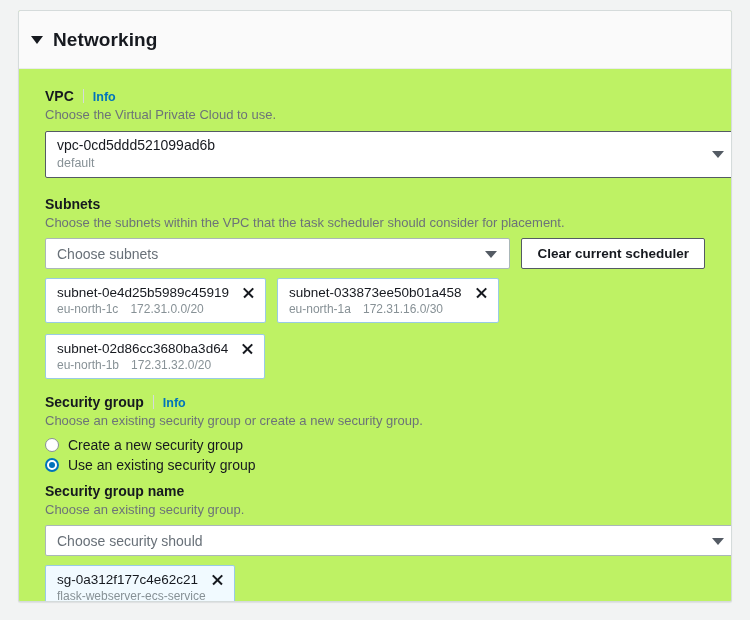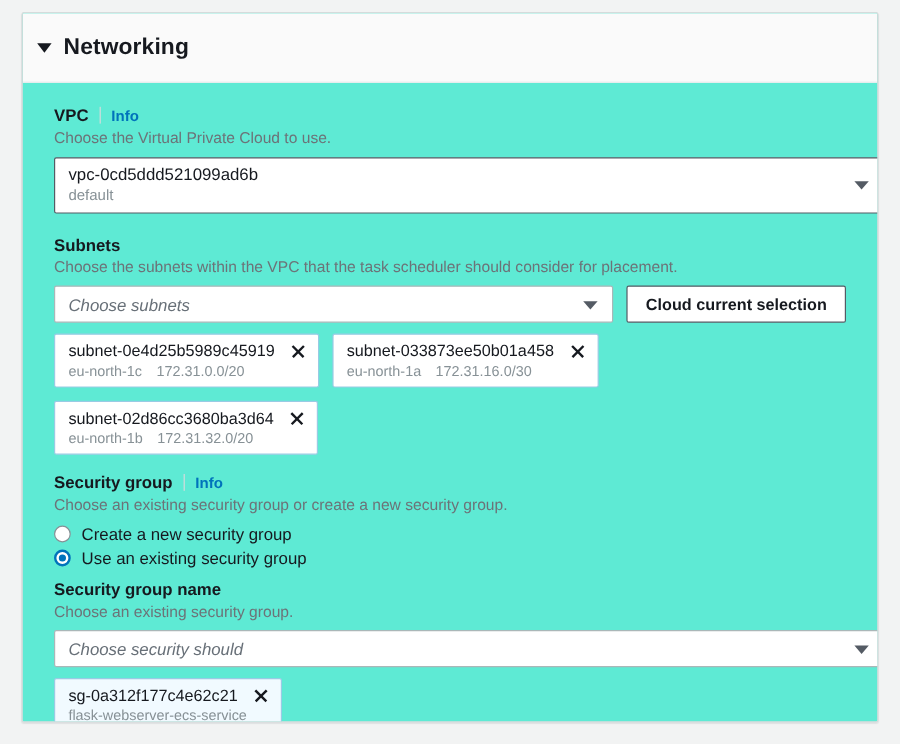--- a/index.html
+++ b/index.html
@@ -15,21 +15,21 @@
     color: #16191f;
     overflow: hidden;
   }
 
   .card {
     position: absolute;
     left: 18px;
     top: 10px;
     width: 714px;
     height: 592px;
-    background: #5eead4;
+    background: #bef264;
     border: 1px solid #d5dbdb;
     border-radius: 2px;
     box-sizing: border-box;
     box-shadow: 0 1px 1px rgba(0,28,36,0.08);
     overflow: hidden;
   }
 
   .card-header {
     height: 58px;
     background: #fafafa;
@@ -121,21 +121,20 @@
   }
   .select-value-sub {
     font-size: 12.5px;
     color: #879196;
     line-height: 1.3;
     margin-top: 1px;
   }
   .select-placeholder {
     font-size: 14px;
     color: #687078;
-    font-style: italic;
   }
 
   #vpc-select { width: 692px; height: 47px; }
   #vpc-select .stack { display: flex; flex-direction: column; justify-content: center; }
 
   .subnets-row { display: flex; align-items: center; gap: 11px; }
   #subnets-select { width: 512px; height: 31px; }
 
   .btn {
     height: 31px;
@@ -276,21 +275,21 @@
     <div class="mt18">
       <div class="field-label-row">
         <span class="field-label">Subnets</span>
       </div>
       <div class="field-desc">Choose the subnets within the VPC that the task scheduler should consider for placement.</div>
       <div class="subnets-row">
         <div class="select" id="subnets-select">
           <span class="select-placeholder">Choose subnets</span>
           <span class="select-arrow"></span>
         </div>
-        <button class="btn">Cloud current selection</button>
+        <button class="btn">Clear current scheduler</button>
       </div>
       <div class="token-row">
 
         <div class="token">
           <div class="token-top">
             <span class="token-title">subnet-0e4d25b5989c45919</span>
             <span class="token-x"></span>
           </div>
           <div class="token-sub">
             <span>eu-north-1c</span>

